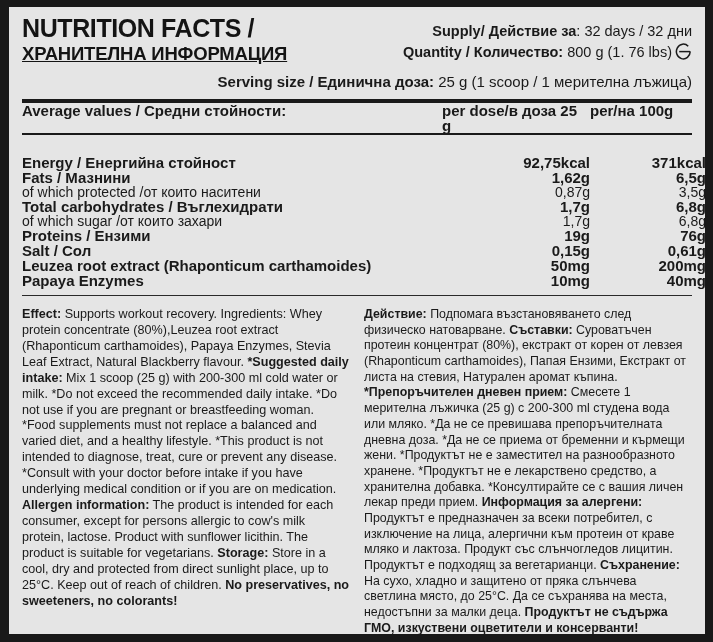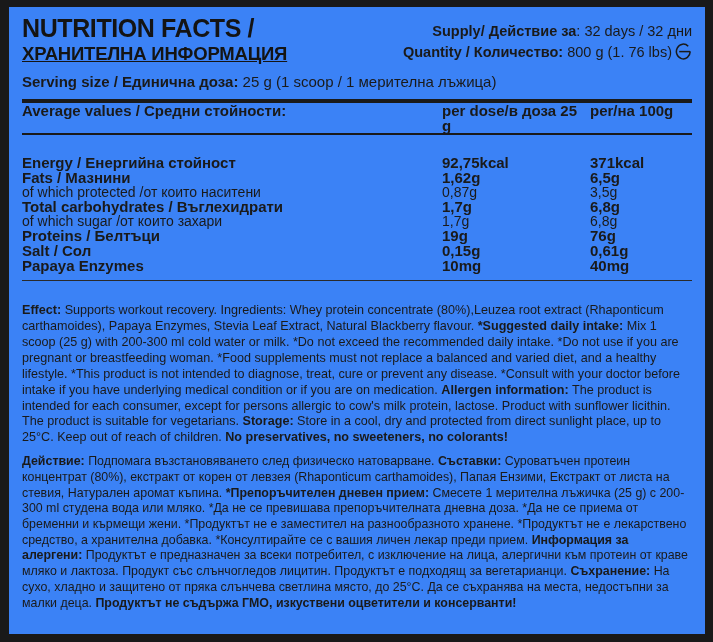--- a/index.html
+++ b/index.html
@@ -21,21 +21,21 @@
     box-sizing: border-box;
     width: 713px;
     height: 642px;
     background: #191919;
     padding: 7px 8px 8px 9px;
   }
   #label-body {
     box-sizing: border-box;
     width: 100%;
     height: 100%;
-    background: #3b82f6;
+    background: #e5e5e5;
     padding: 8px 13px 6px 13px;
     position: relative;
   }
 
   
   .header-row {
     display: flex;
     align-items: flex-start;
     justify-content: space-between;
   }
@@ -70,20 +70,21 @@
     display: inline-block;
     vertical-align: -3px;
     margin-left: 3px;
   }
 
   .serving {
     font-size: 15px;
     line-height: 1.3;
     margin-top: 6px;
     white-space: nowrap;
+    text-align: right;
   }
   .serving .lbl { font-weight: bold; }
 
   
   .rule-thick {
     height: 4px;
     background: #1a1a1a;
     margin-top: 7px;
   }
   .rule-med {
@@ -114,31 +115,30 @@
     font-size: 15px;
     font-weight: bold;
     padding: 6px 0 7px 0;
   }
   .hdr-row td.col-dose, .hdr-row td.col-hund { text-align: left; }
 
   .data-row td {
     font-size: 15px;
     padding: 4.5px 0 4.5px 0;
   }
-  .data-row td.col-dose, .data-row td.col-hund { text-align: left; }
+  .data-row td.col-dose, .data-row td.col-hund { text-align: right; }
   .data-row.bold td { font-weight: bold; }
   .data-row.sub td { font-weight: normal; font-size: 14px; }
   .data-row.first td { padding-top: 20px; }
 
   
   .bottom {
     display: flex;
-    gap: 8px;
-    margin-top: 22px;
-    flex-direction: column;
+    gap: 14px;
+    margin-top: 11px;
   }
   .bottom .col {
     flex: 1 1 0;
     font-size: 12.6px;
     line-height: 1.265;
     text-align: left;
     hyphens: none;
   }
   .bottom .col.bg { font-size: 12.4px; line-height: 1.265; }
   .bottom b { font-weight: bold; }
@@ -206,30 +206,35 @@
             <td class="col-name">Total carbohydrates / Въглехидрати</td>
             <td class="col-dose">1,7g</td>
             <td class="col-hund">6,8g</td>
           </tr>
           <tr class="data-row sub">
             <td class="col-name">of which sugar /от които захари</td>
             <td class="col-dose">1,7g</td>
             <td class="col-hund">6,8g</td>
           </tr>
           <tr class="data-row bold">
-            <td class="col-name">Proteins / Белтъци</td>
+            <td class="col-name">Proteins / Ензими</td>
             <td class="col-dose">19g</td>
             <td class="col-hund">76g</td>
           </tr>
           <tr class="data-row bold">
             <td class="col-name">Salt / Сол</td>
             <td class="col-dose">0,15g</td>
             <td class="col-hund">0,61g</td>
           </tr>
           <tr class="data-row bold">
+            <td class="col-name">Leuzea root extract (Rhaponticum carthamoides)</td>
+            <td class="col-dose">50mg</td>
+            <td class="col-hund">200mg</td>
+          </tr>
+          <tr class="data-row bold">
             <td class="col-name">Papaya Enzymes</td>
             <td class="col-dose">10mg</td>
             <td class="col-hund">40mg</td>
           </tr>
         </tbody>
     </table>
 
     <div class="rule-thin" style="margin-top:7px;"></div>
 
     <div class="bottom">

